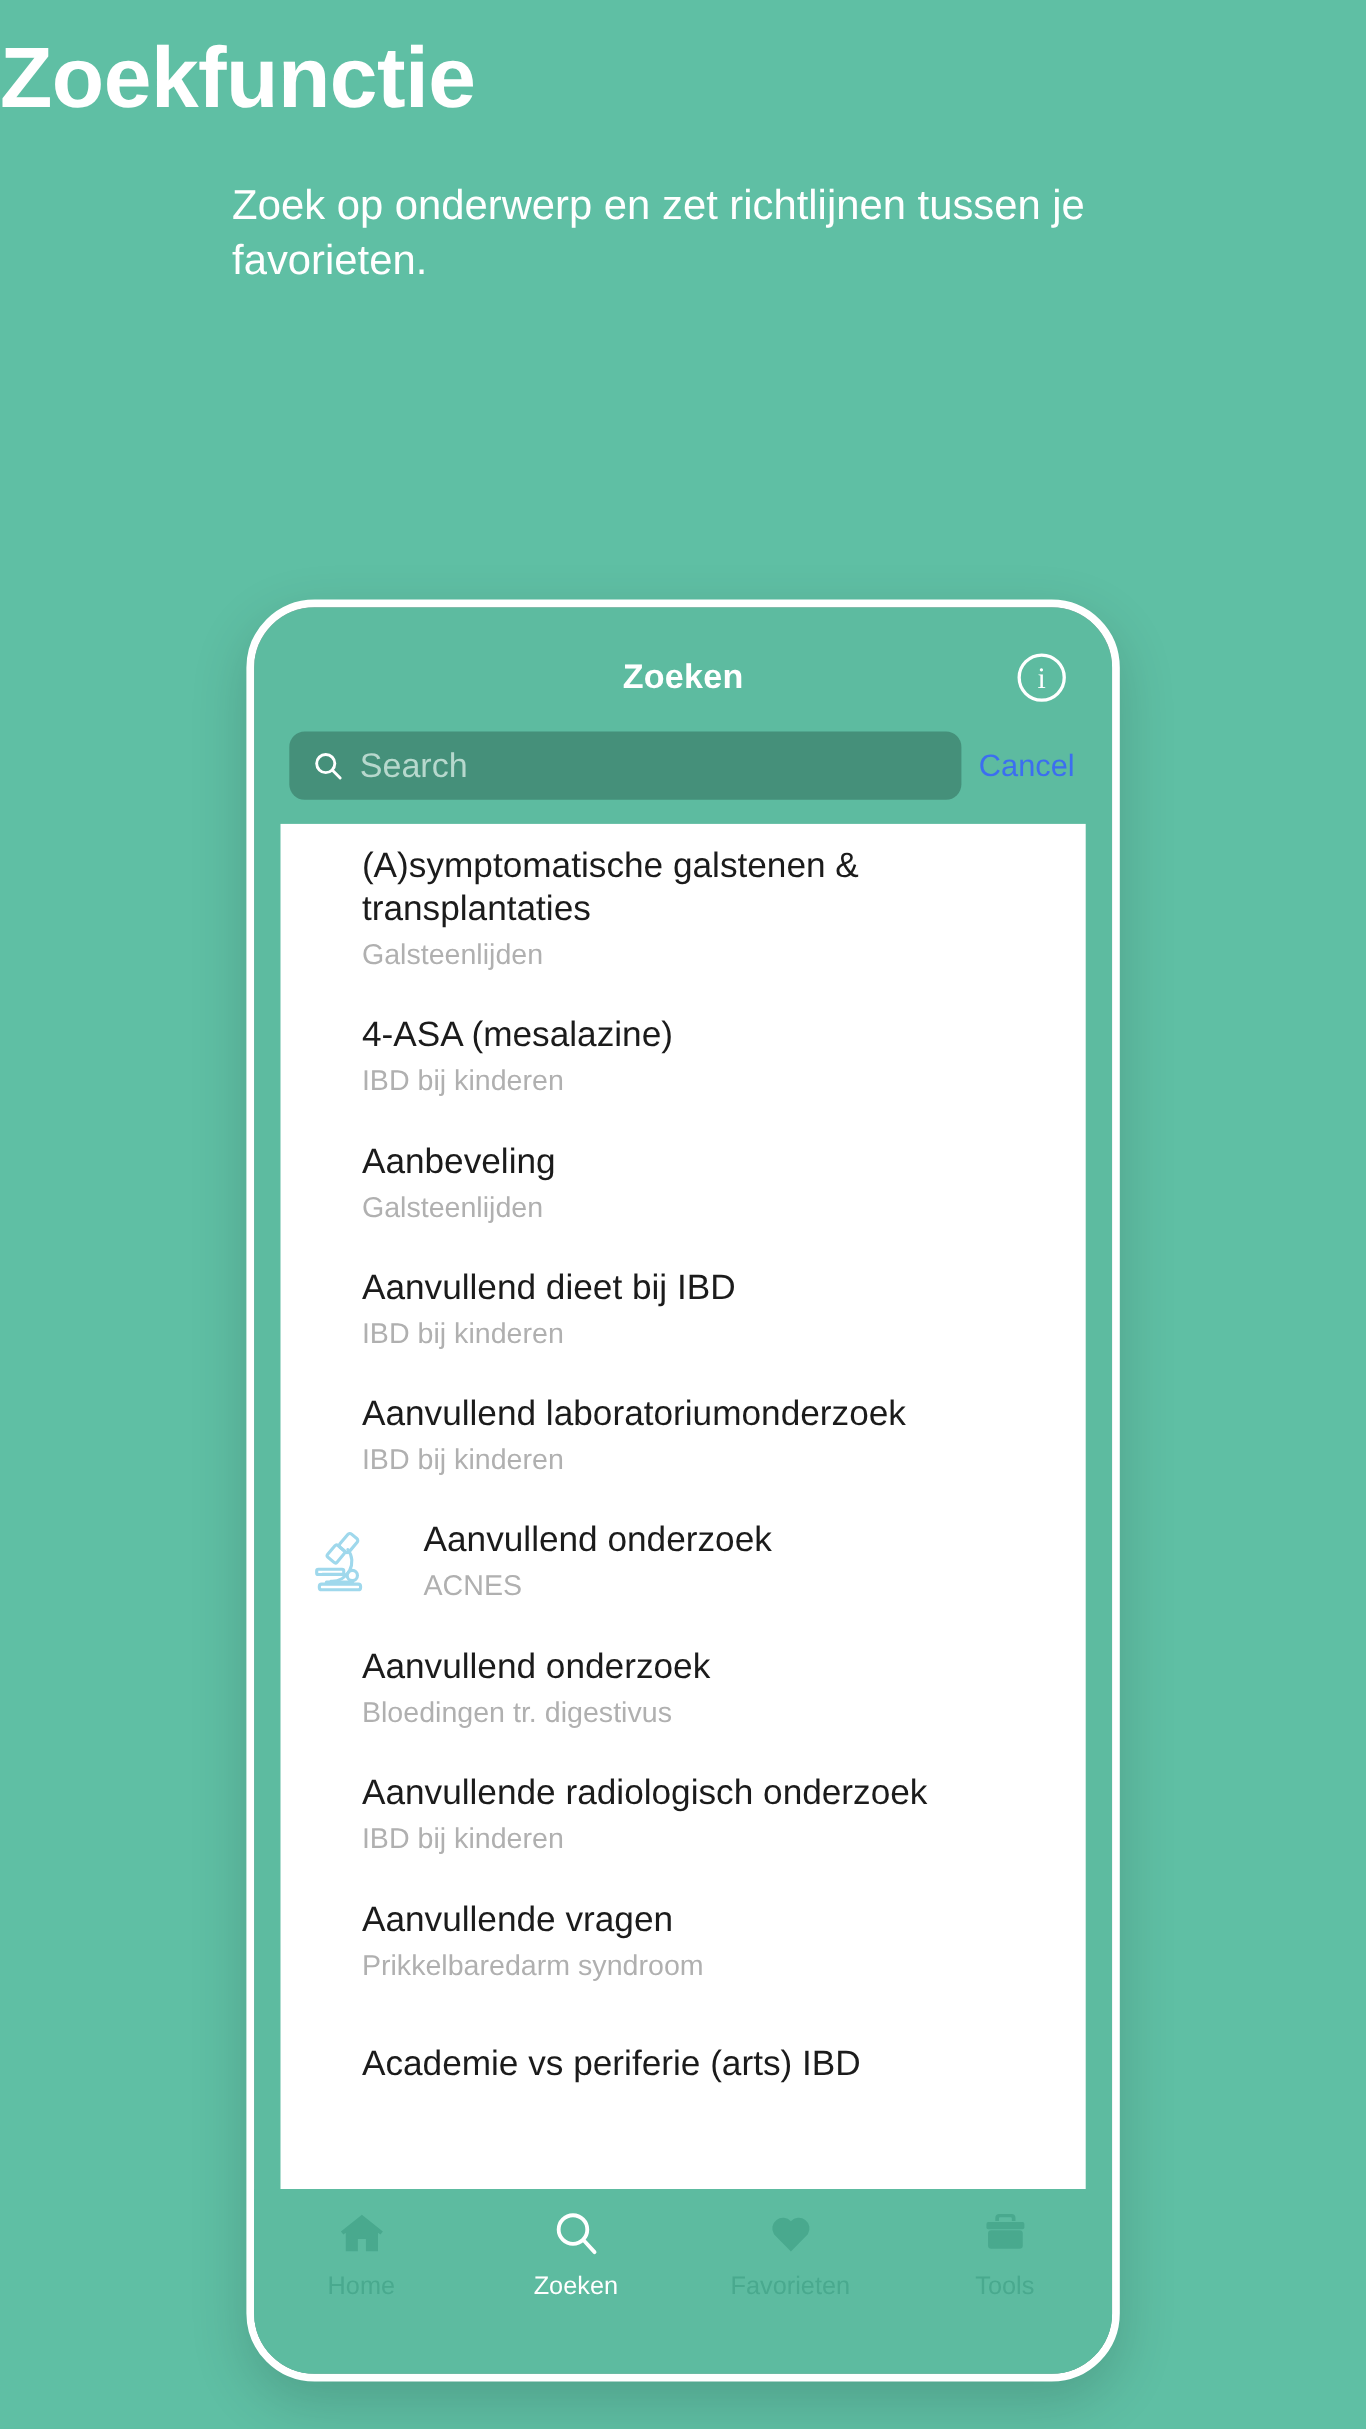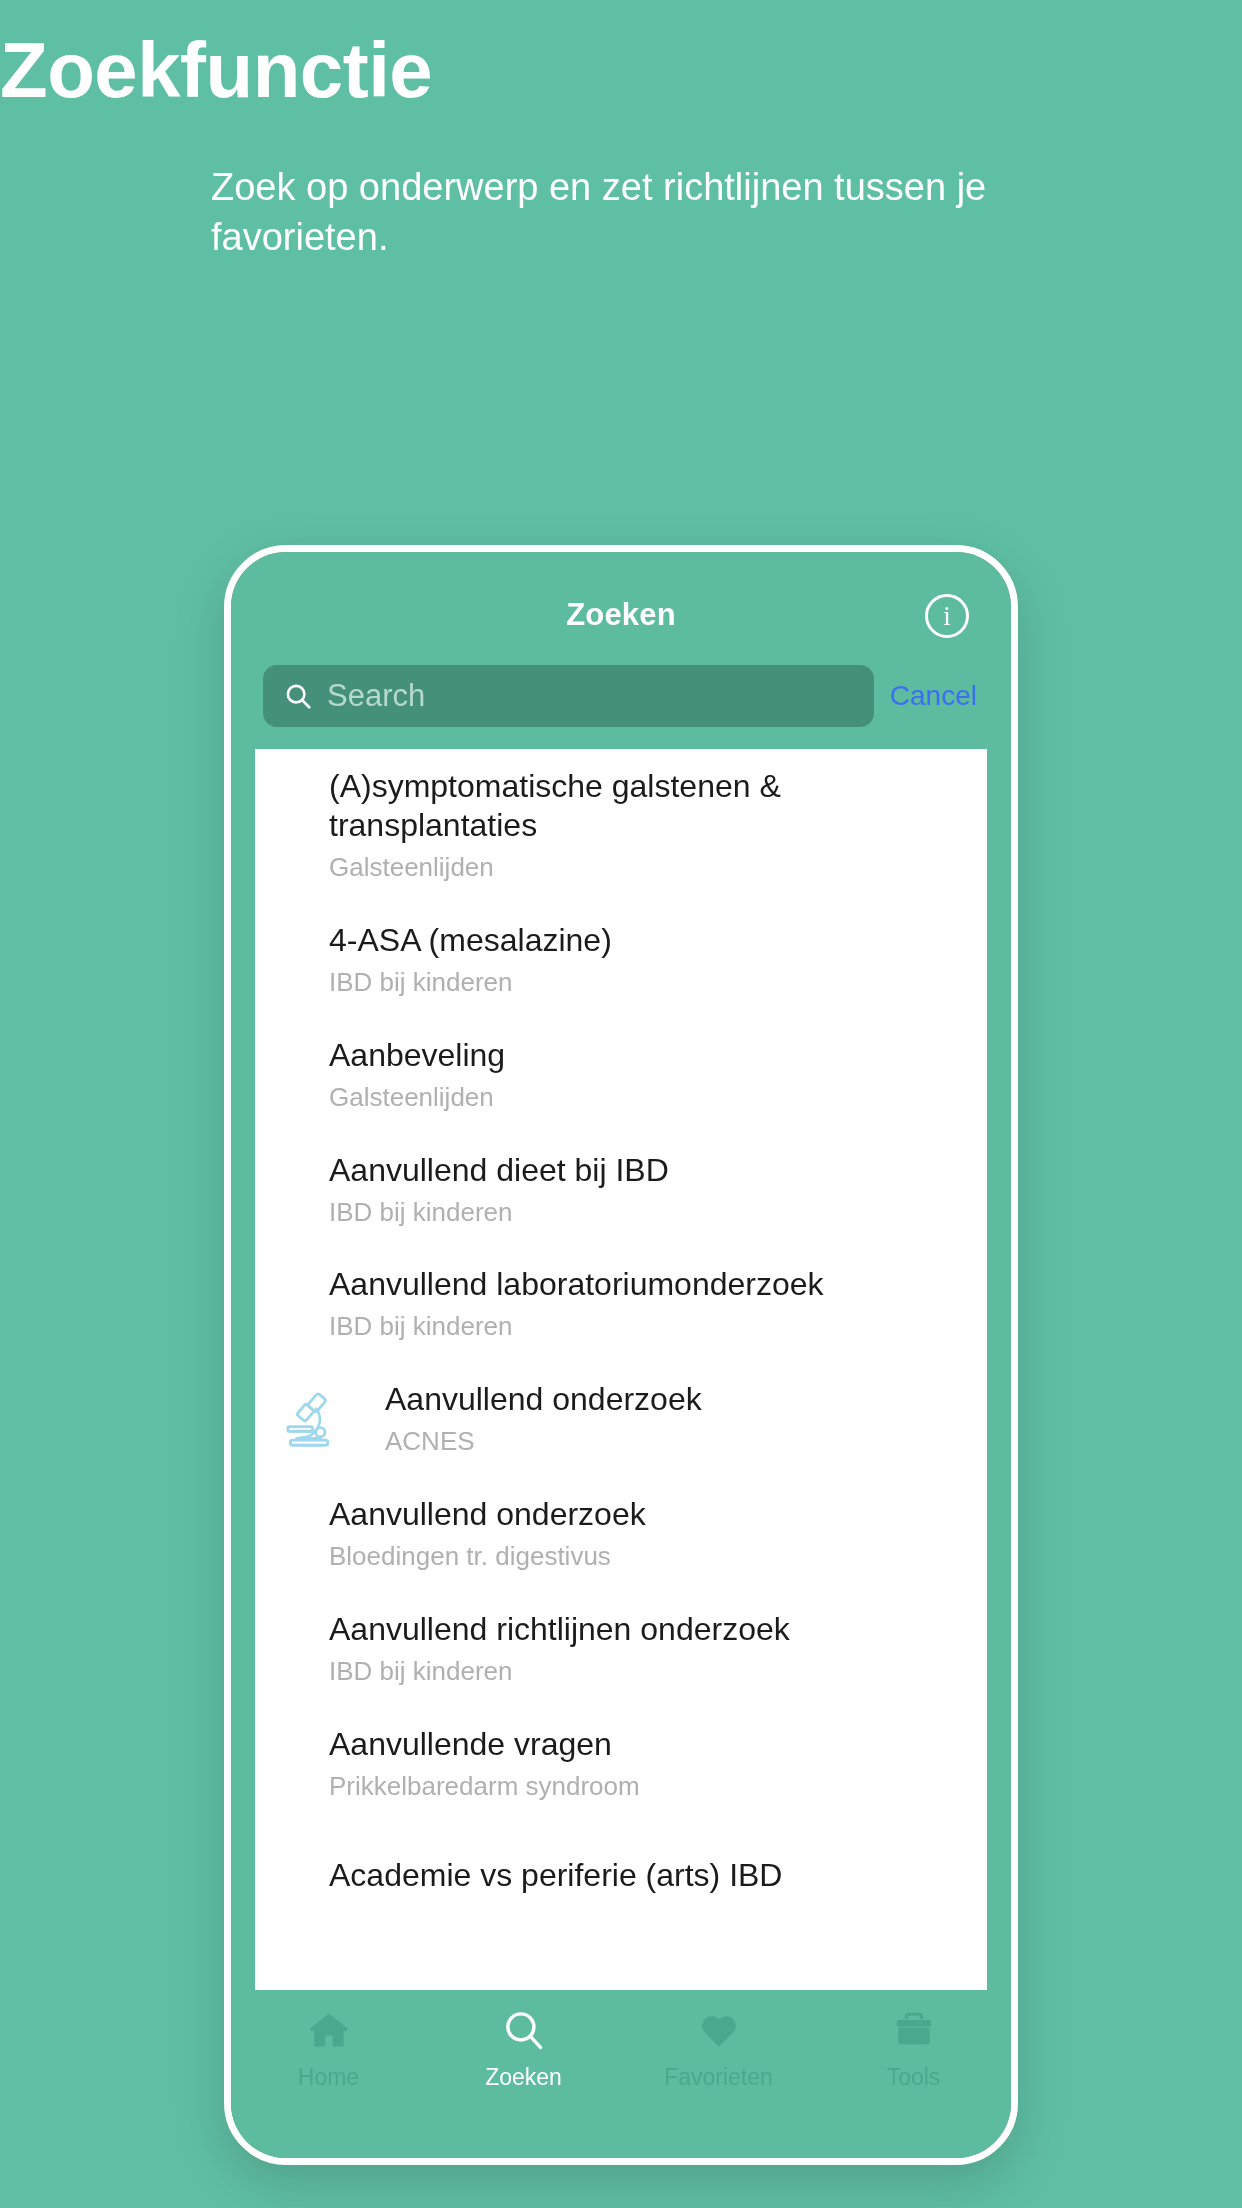--- a/index.html
+++ b/index.html
@@ -328,21 +328,21 @@
               <div class="row-sub">Bloedingen tr. digestivus</div>
             </div>
           </div>
         </div>
         <div class="result-row">
           <div class="result-inner">
             <div class="bar-wrap">
               <div class="accent-bar" style="background: rgb(95, 188, 157);"></div>
             </div>
             <div class="row-text">
-              <div class="row-title">Aanvullend richtlijnen onderzoek</div>
+              <div class="row-title">Aanvullende radiologisch onderzoek</div>
               <div class="row-sub">IBD bij kinderen</div>
             </div>
           </div>
         </div>
         <div class="result-row">
           <div class="result-inner">
             <div class="bar-wrap">
               <div class="accent-bar" style="background: rgb(138, 74, 10);"></div>
             </div>
             <div class="row-text">

